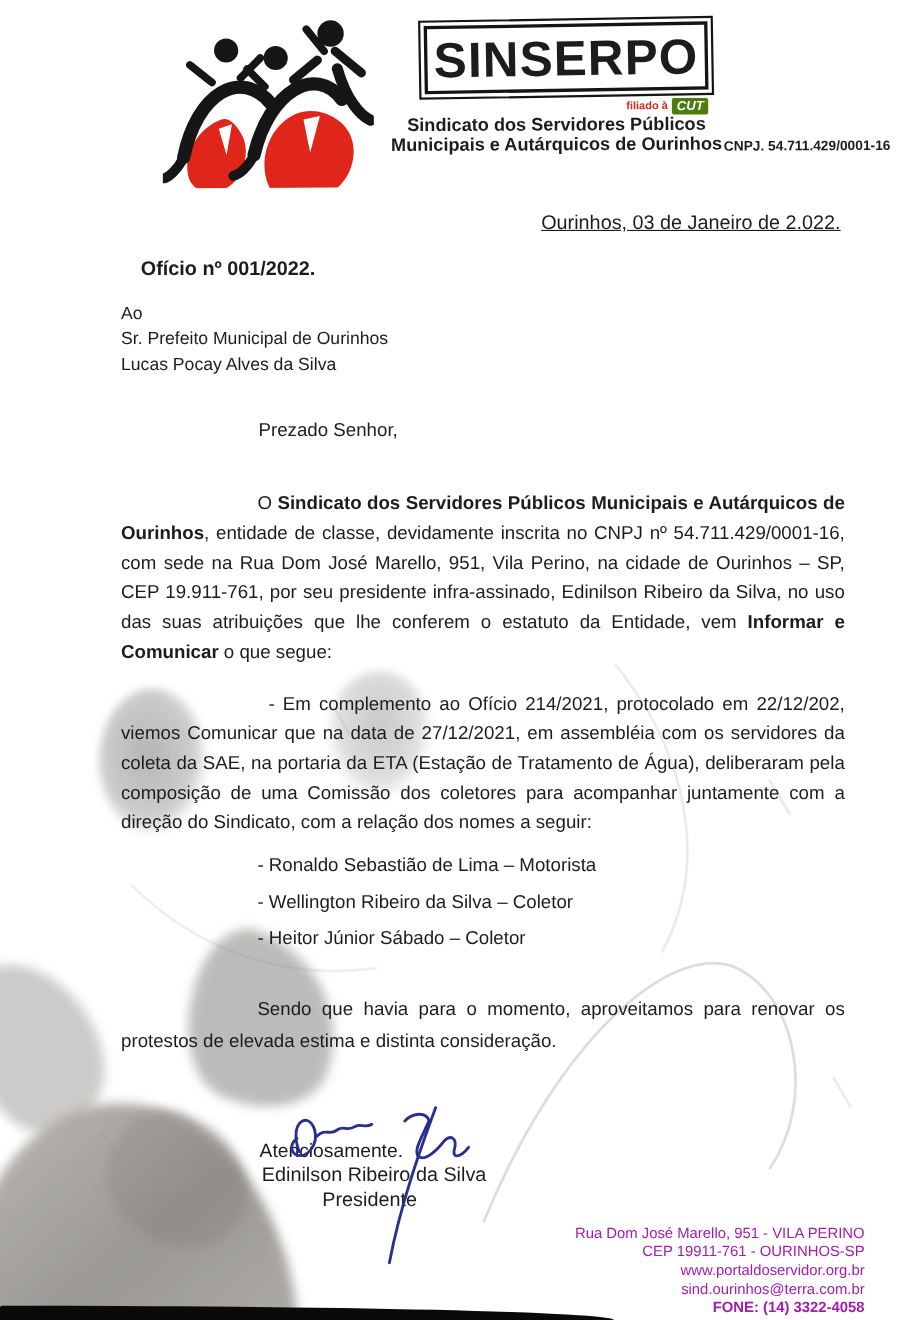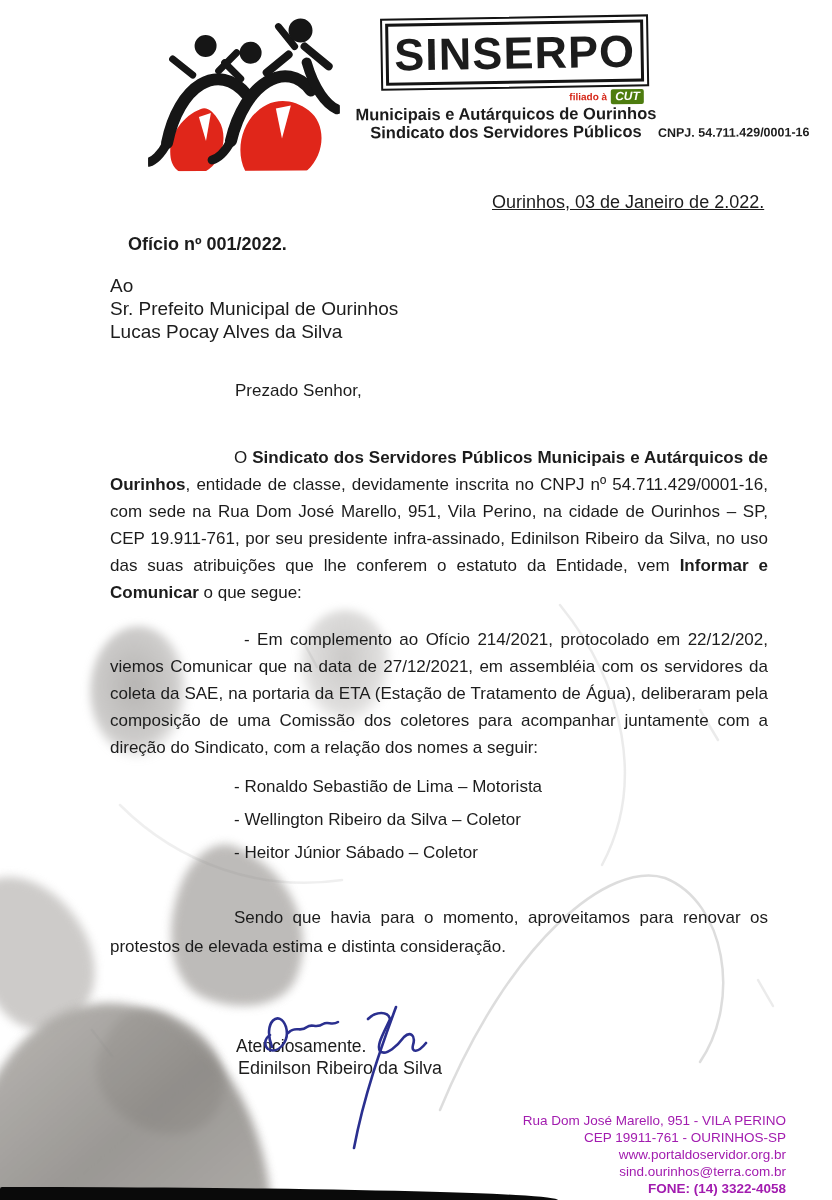--- a/index.html
+++ b/index.html
@@ -18,21 +18,21 @@
   .cut-badge{background:#4d7c0f;color:#fff;font-size:12px;font-weight:bold;font-style:italic;
              padding:0 4px;line-height:15px;border-radius:2px;}
   .org-name{position:absolute;left:356px;top:106px;width:304px;text-align:center;
             font-weight:bold;font-size:16.5px;line-height:17.5px;}
   .cnpj{position:absolute;left:660px;top:127px;font-size:12.5px;font-weight:bold;}
 
   
   .txt{position:absolute;z-index:3;}
   .dateline{left:492px;top:192px;font-size:18px;text-decoration:underline;}
   .reference{left:128px;top:234px;font-size:18px;font-weight:bold;}
-  .recipient{left:110px;top:274px;font-size:19px;line-height:23px;}
+  .recipient{left:110px;top:274px;font-size:16px;line-height:23px;}
   .greeting{left:235px;top:381px;font-size:17px;}
   .para{left:110px;width:658px;font-size:17px;line-height:27px;text-align:justify;margin:0;}
   .p1{top:444px;text-indent:124px;}
   .p2{top:626px;text-indent:134px;}
   .committee{left:234px;top:770px;list-style:none;margin:0;padding:0;font-size:17px;}
   .committee li{line-height:33px;height:33px;}
   .closing{top:903px;text-indent:124px;line-height:29px;}
   .valediction{left:236px;top:1036px;font-size:17.5px;}
   .signer-name{left:238px;top:1058px;font-size:18px;}
   .signer-title{left:238px;top:1080px;width:196px;text-align:center;font-size:18px;}
@@ -112,22 +112,22 @@
     </svg>
 
     <div class="brand-box">
       <span class="acr">SINSERPO</span>
     </div>
     <div class="affil">
       <span>filiado à</span>
       <span class="cut-badge">CUT</span>
     </div>
     <div class="org-name">
+      <div>Sindicato dos Servidores Públicos</div>
       <div>Municipais e Autárquicos de Ourinhos</div>
-      <div>Sindicato dos Servidores Públicos</div>
     </div>
     <div class="cnpj">CNPJ. 54.711.429/0001-16</div>
   </div>
 
   <div class="txt dateline">Ourinhos, 03 de Janeiro de 2.022.</div>
   <div class="txt reference">Ofício nº 001/2022.</div>
 
   <div class="txt recipient">
     <div>Ao</div>
     <div>Sr. Prefeito Municipal de Ourinhos</div>
@@ -152,20 +152,21 @@
 
   <svg class="signature-svg" viewBox="0 0 190 150">
     <g fill="none" stroke="#2a2f8f" stroke-width="2.6" stroke-linecap="round" stroke-linejoin="round">
       <path d="M22 42 C12 16 30 4 36 22 C40 36 28 50 18 44 C14 41 14 34 20 30"></path>
       <path d="M38 28 C46 20 50 28 57 22 C62 18 66 24 73 19 C78 16 82 21 88 17"></path>
       <path d="M118 14 C126 6 138 6 140 14 C134 28 126 40 130 46 C136 52 148 40 154 32 C160 26 166 30 163 40 C161 48 168 48 176 38"></path>
       <path d="M146 2 C132 40 114 90 104 143"></path>
     </g>
   </svg>
   <div class="txt signer-name">Edinilson Ribeiro da Silva</div>
+  <div class="txt signer-title">Presidente</div>
 
   <div class="txt footer">
     <div>Rua Dom José Marello, 951 - VILA PERINO</div>
     <div>CEP 19911-761 - OURINHOS-SP</div>
     <div>www.portaldoservidor.org.br</div>
     <div>sind.ourinhos@terra.com.br</div>
     <div class="phone">FONE: (14) 3322-4058</div>
   </div>
 
 </div>

